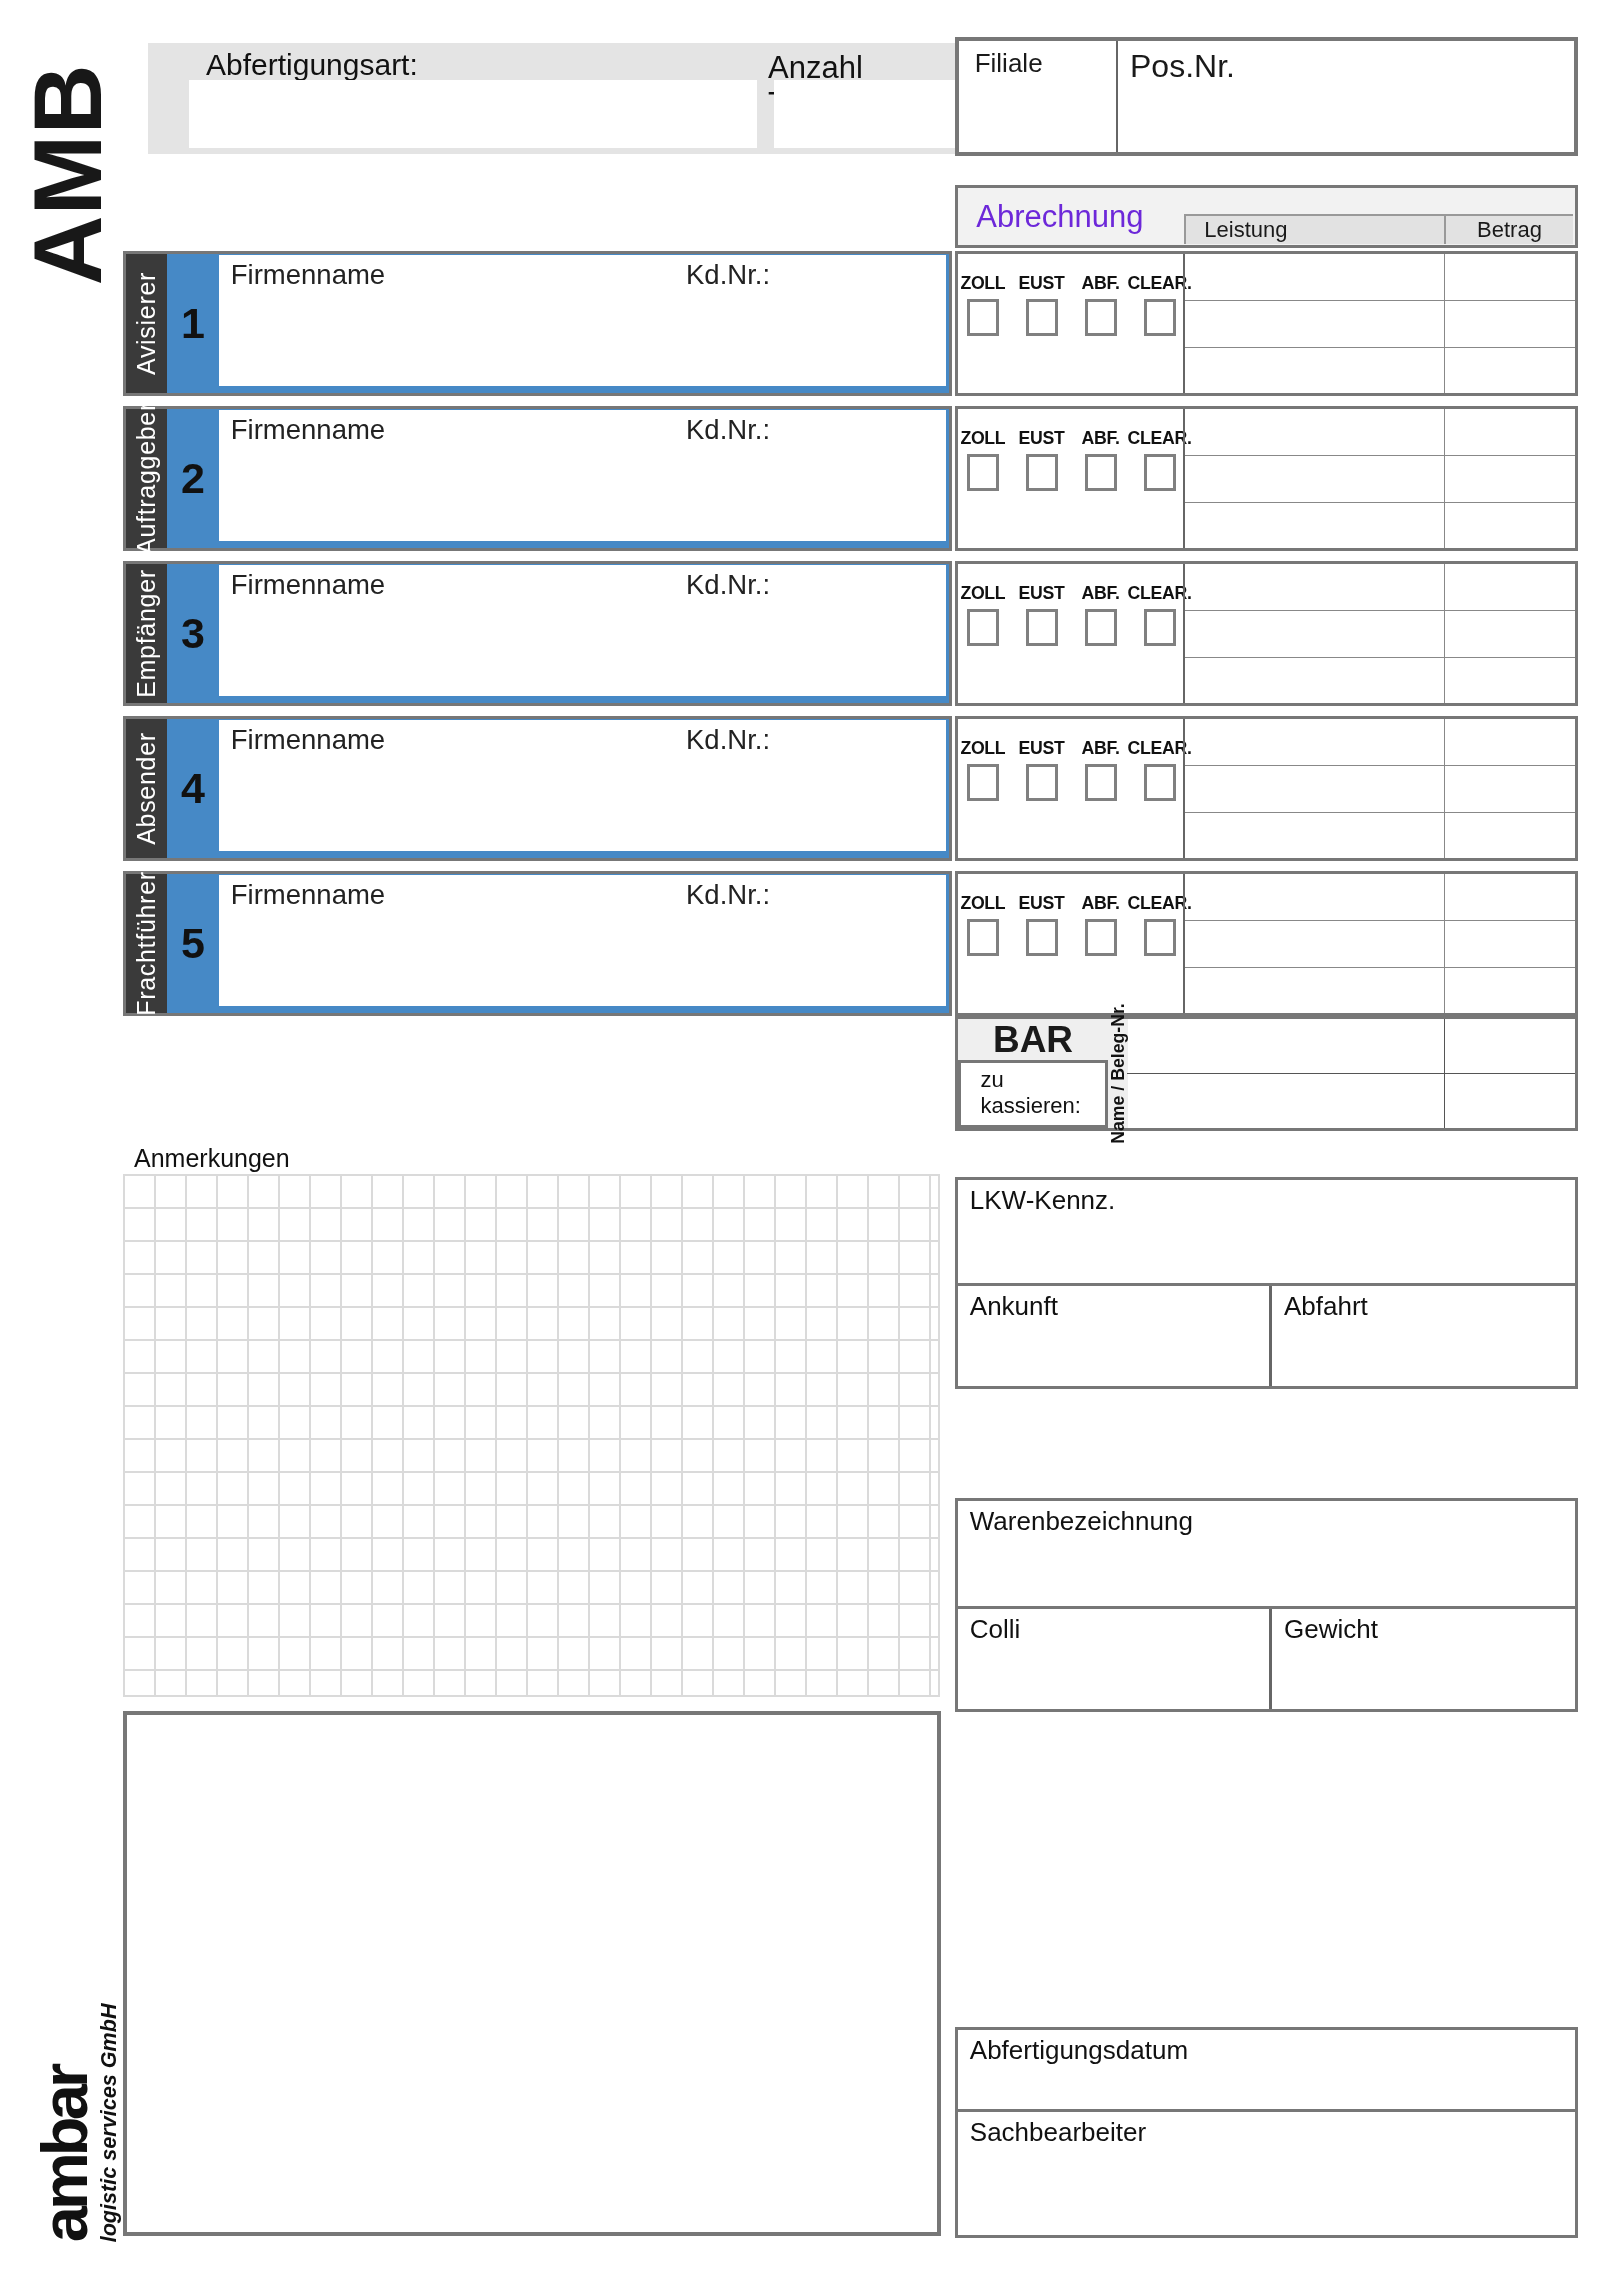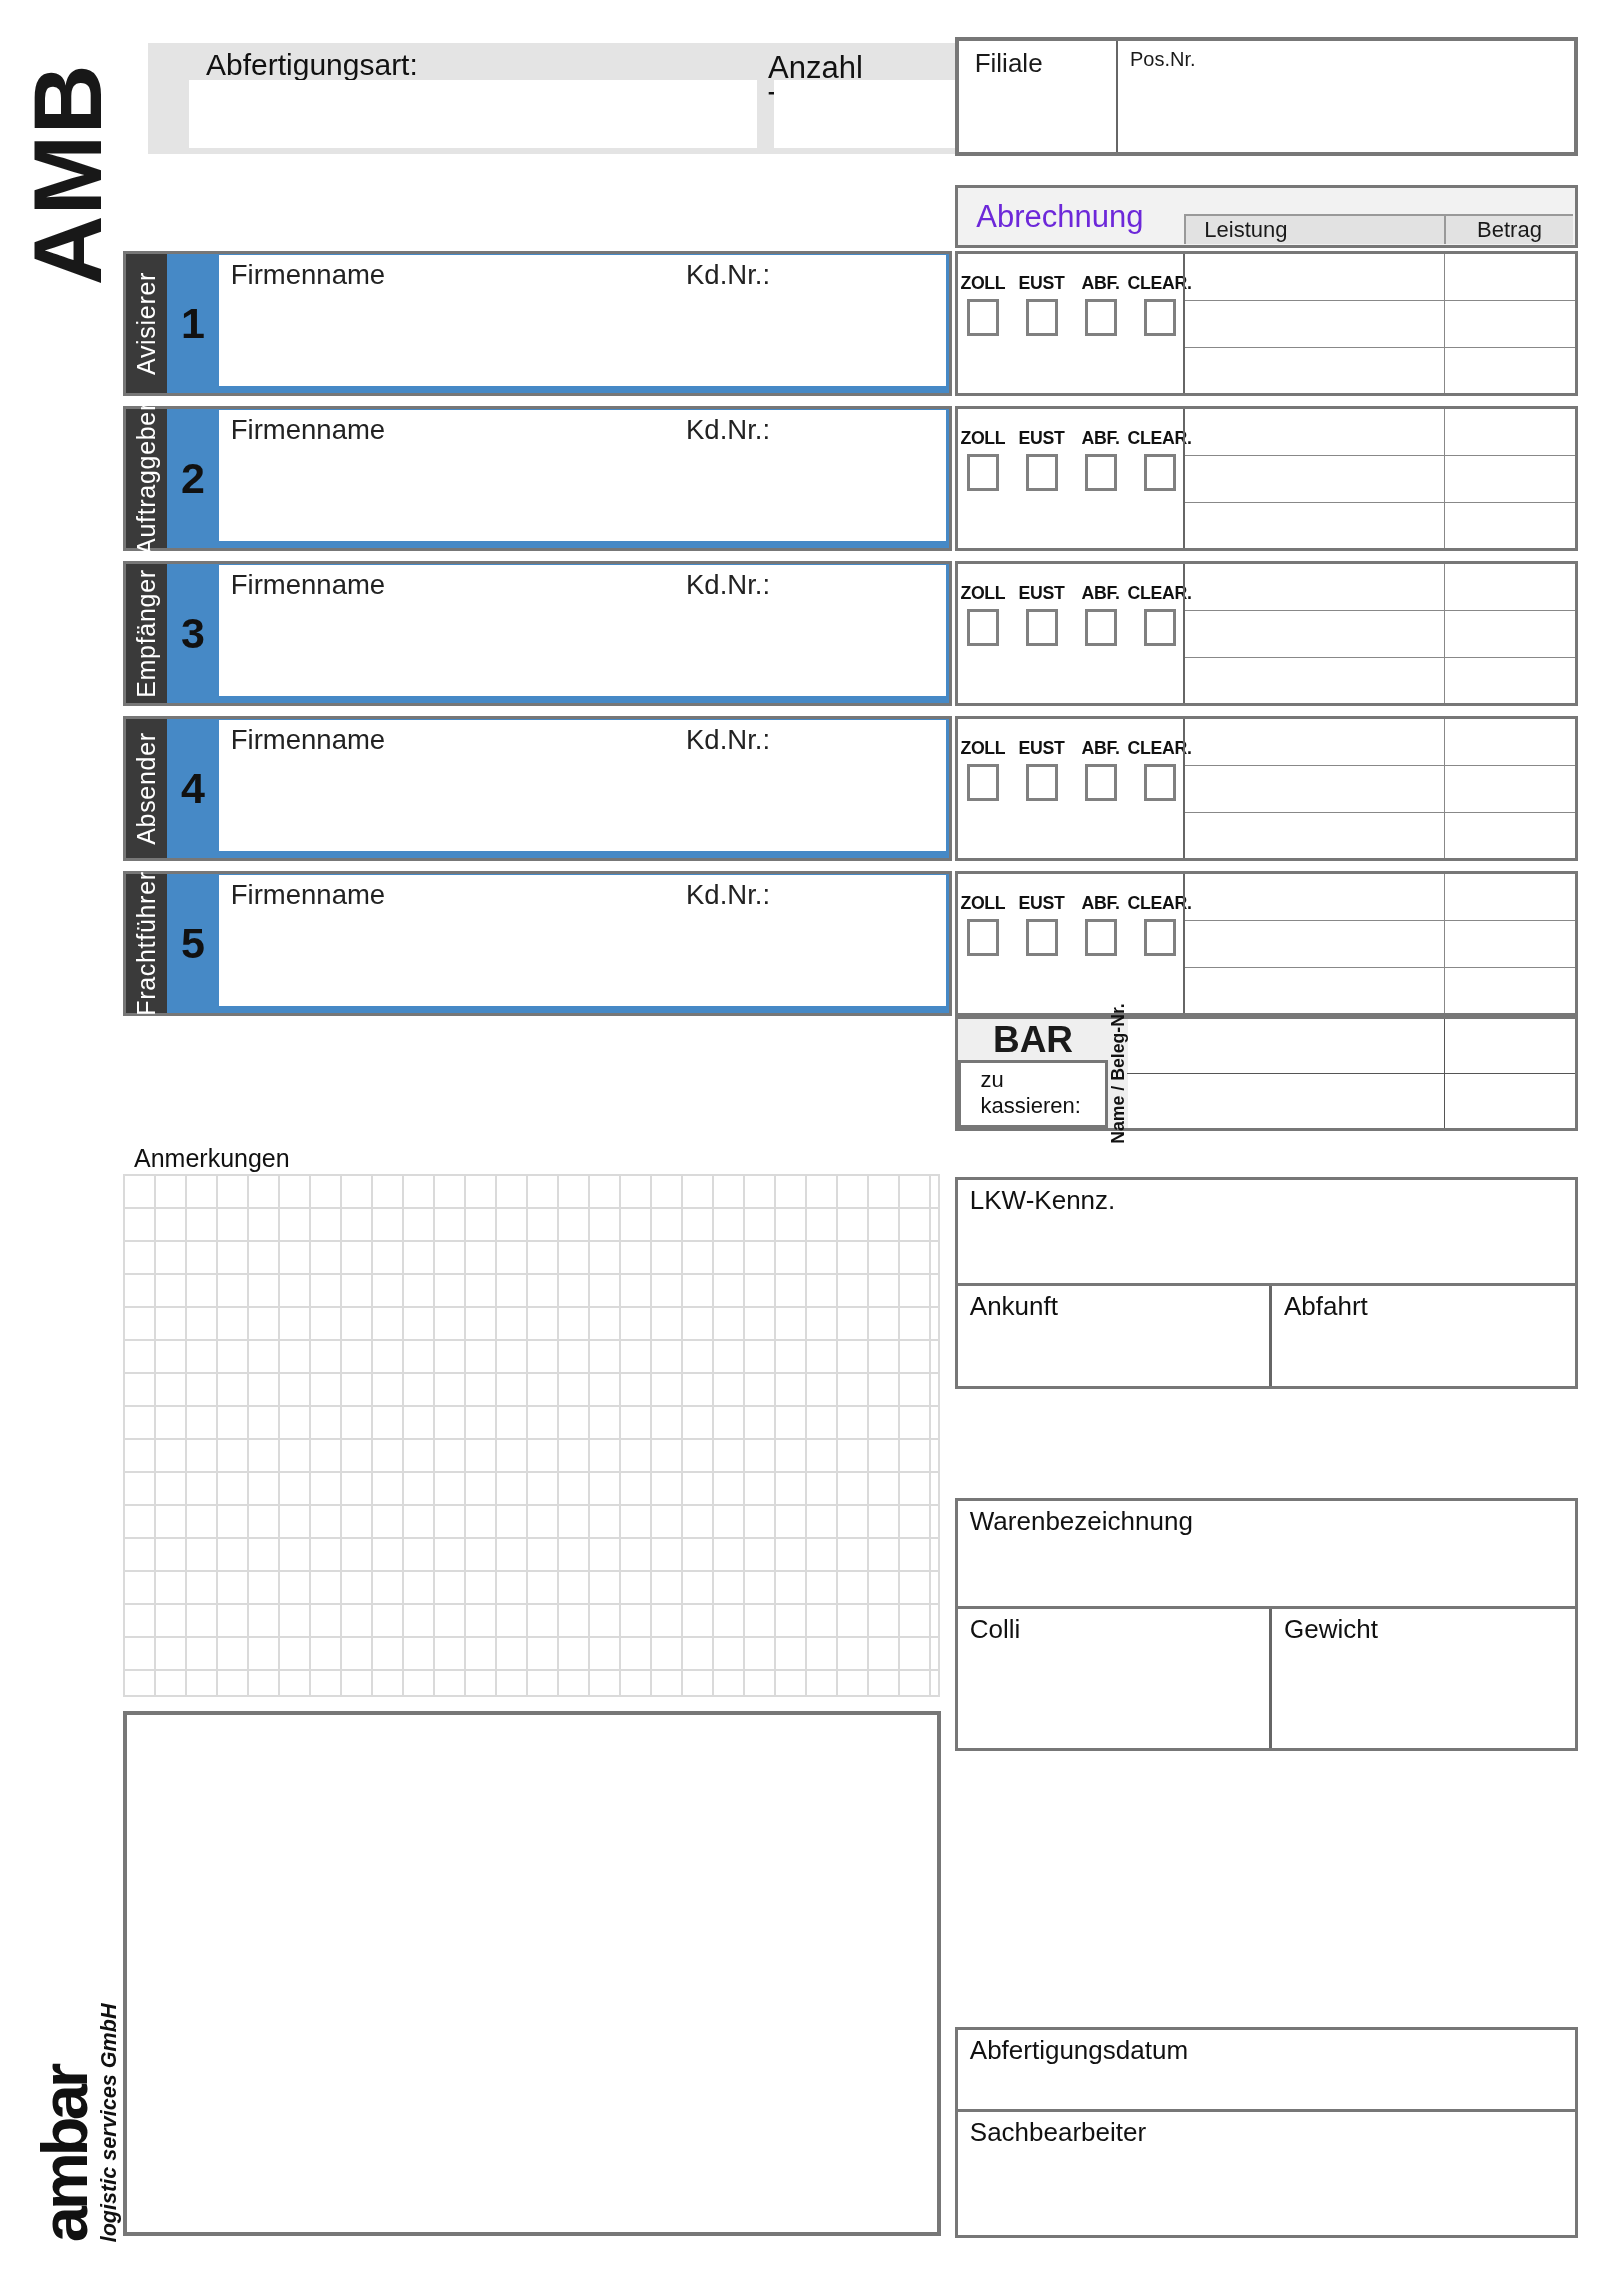--- a/index.html
+++ b/index.html
@@ -16,21 +16,21 @@
   #hdr{left:124px;top:43px;width:819px;height:111px;background:#e4e4e4;margin-left:24px;}
   #hdr .lab1{position:absolute;left:58px;top:5.2px;font-size:30px;color:#111;}
   #hdr .lab2{position:absolute;left:620px;top:6.5px;font-size:31px;color:#111;}
   #hdr .inp1{position:absolute;left:41px;top:37px;width:568px;height:68px;background:#fff;}
   #hdr .inp2{position:absolute;left:626px;top:37px;width:190px;height:68px;background:#fff;}
 
   
   #filiale-box{left:955px;top:37px;width:623px;height:119px;border:4.6px solid #777;background:#fff;box-sizing:border-box;}
   #filiale-box .divider{position:absolute;left:157px;top:0;width:2px;height:100%;background:#666;}
   #filiale-box .flab{position:absolute;left:15.7px;top:6.5px;font-size:26px;}
-  #filiale-box .plab{position:absolute;left:171px;top:6.5px;font-size:20px;}
+  #filiale-box .plab{position:absolute;left:171px;top:6.5px;font-size:32px;}
 
   
   #abr-hdr{left:955px;top:185px;width:623px;height:63px;border:3.9px solid #777;background:#f2f2f2;box-sizing:border-box;}
   #abr-hdr .title{position:absolute;left:18.3px;top:50%;transform:translateY(-50%);font-size:31px;color:#6d28d9;}
   #abr-hdr .lh{position:absolute;left:226px;top:25.5px;width:260px;height:30px;background:#e2e2e2;
                border-top:2px solid #999;border-left:2px solid #999;font-size:22px;display:flex;align-items:center;box-sizing:border-box;padding-left:18.3px;}
   #abr-hdr .bh{position:absolute;left:486px;top:25.5px;width:129px;height:30px;background:#e2e2e2;
                border-top:2px solid #999;border-left:2px solid #999;font-size:22px;display:flex;align-items:center;justify-content:center;box-sizing:border-box;}
 
   
@@ -339,21 +339,21 @@
     <span class="lab">LKW-Kennz.</span>
     <div class="hdiv" style="top:103px"></div>
     <div class="vdiv" style="left:311px;top:106px;bottom:0"></div>
     <span class="lab-b" style="left:11.8px;top:111px">Ankunft</span>
     <span class="lab-b" style="left:326px;top:111px">Abfahrt</span>
     <div class="abs" style="left:0;top:0;width:615px;height:103px"></div>
     <div class="abs" style="left:0;top:106px;width:311px;bottom:0"></div>
     <div class="abs" style="left:314px;top:106px;right:0;bottom:0"></div>
   </div>
 
-  <div class="abs rbox" style="top:1498px;height:253px">
+  <div class="abs rbox" style="top:1498px;height:214px">
     <span class="lab">Warenbezeichnung</span>
     <div class="hdiv" style="top:105px"></div>
     <div class="vdiv" style="left:311px;top:108px;bottom:0"></div>
     <span class="lab-b" style="left:11.8px;top:113px">Colli</span>
     <span class="lab-b" style="left:326px;top:113px">Gewicht</span>
     <div class="abs" style="left:0;top:0;width:615px;height:105px"></div>
     <div class="abs" style="left:0;top:108px;width:311px;bottom:0"></div>
     <div class="abs" style="left:314px;top:108px;right:0;bottom:0"></div>
   </div>
 

